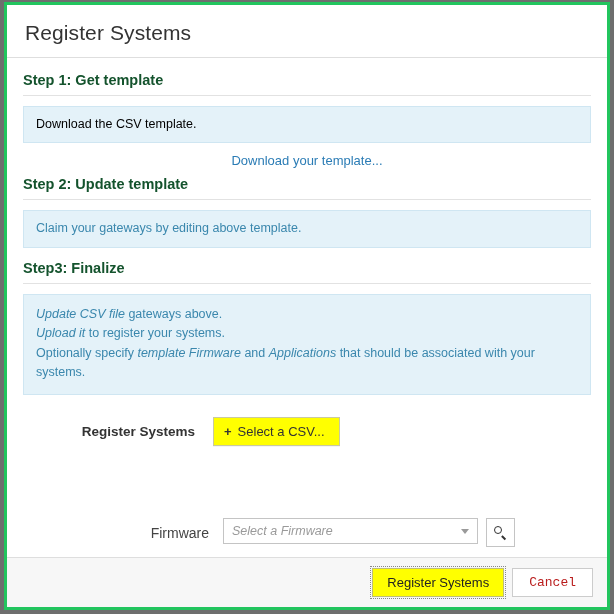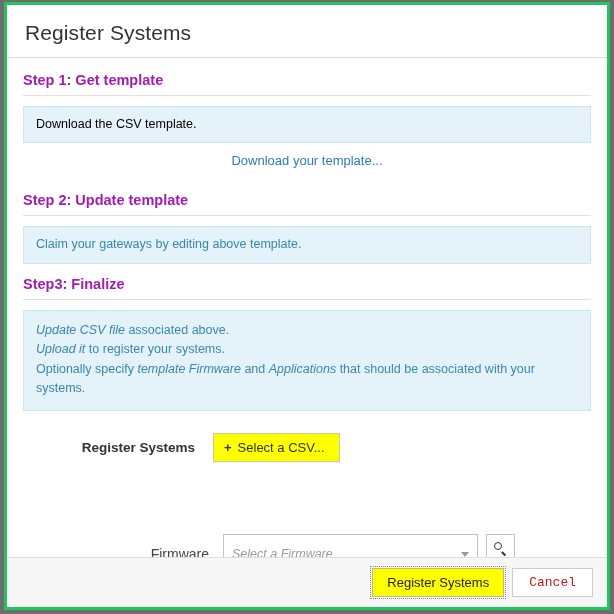--- a/index.html
+++ b/index.html
@@ -38,26 +38,26 @@
     letter-spacing: 0.1px;
   }
   .modal-body {
     flex: 1;
     padding: 14px 16px 0 16px;
     overflow: hidden;
   }
   .step-heading {
     font-size: 14.5px;
     font-weight: bold;
-    color: #a21caf;
+    color: #14532d;
     padding-bottom: 7px;
     border-bottom: 1px solid #e2e2e2;
     margin: 0 0 10px 0;
   }
-  .step-heading.second { margin-top: 16px; }
+  .step-heading.second { }
   .step-heading.third { margin-top: 12px; }
   .info-box {
     background: #e4f2f9;
     border: 1px solid #cfe6f2;
     color: #3a87ad;
     padding: 8px 12px;
     font-size: 12.5px;
     line-height: 1.55;
     box-sizing: border-box;
   }
@@ -122,21 +122,21 @@
     font-size: 14px;
     color: #444;
     box-sizing: border-box;
   }
   .field-control {
     display: flex;
     align-items: stretch;
   }
   .select-box {
     width: 255px;
-    height: 40px;
+    height: 26px;
     border: 1px solid #c4c4c4;
     background: #fff;
     display: flex;
     align-items: center;
     padding: 0 8px;
     box-sizing: border-box;
     font-size: 12.5px;
     color: #9a9a9a;
     font-style: italic;
     justify-content: space-between;
@@ -238,21 +238,21 @@
 
     <div class="step-heading second">Step 2: Update template</div>
 
     <div class="info-box">
       <span>Claim your gateways by editing above template.</span>
     </div>
 
     <div class="step-heading third">Step3: Finalize</div>
 
     <div class="info-box tall">
-      <span class="info-line"><span class="ital">Update CSV file</span><span> associated above.</span></span>
+      <span class="info-line"><span class="ital">Update CSV file</span><span> gateways above.</span></span>
       <span class="info-line"><span class="ital">Upload it</span><span> to register your systems.</span></span>
       <span class="info-line"><span>Optionally specify </span><span class="ital">template Firmware</span><span> and </span><span class="ital">Applications</span><span> that should be associated with your systems.</span></span>
     </div>
 
     <div class="register-row">
       <div class="register-label">Register Systems</div>
       <button class="csv-btn">
         <span class="plus-icon">+</span>
         <span>Select a CSV...</span>
       </button>

